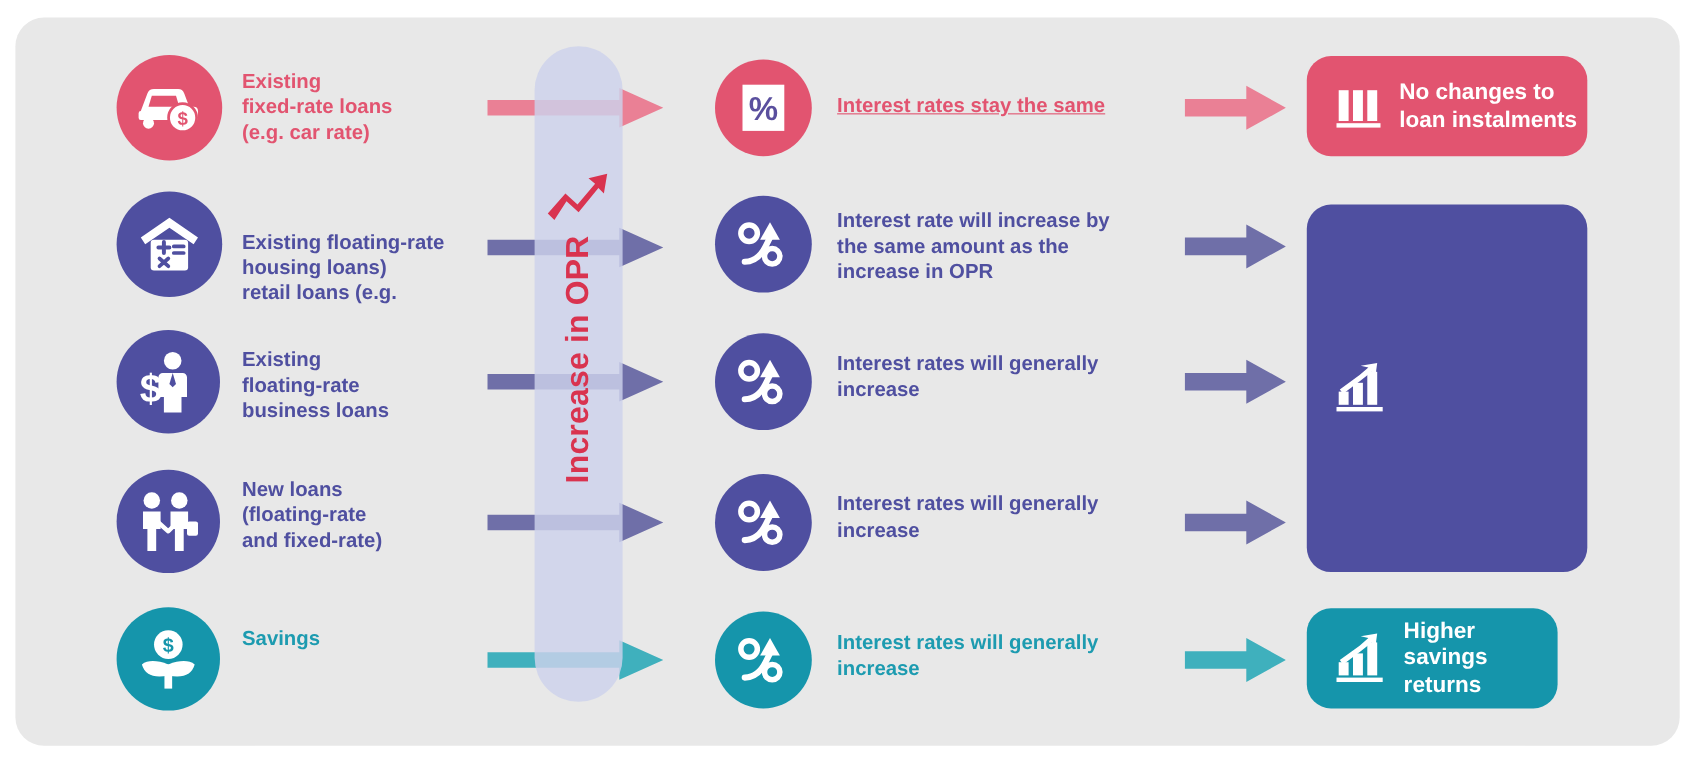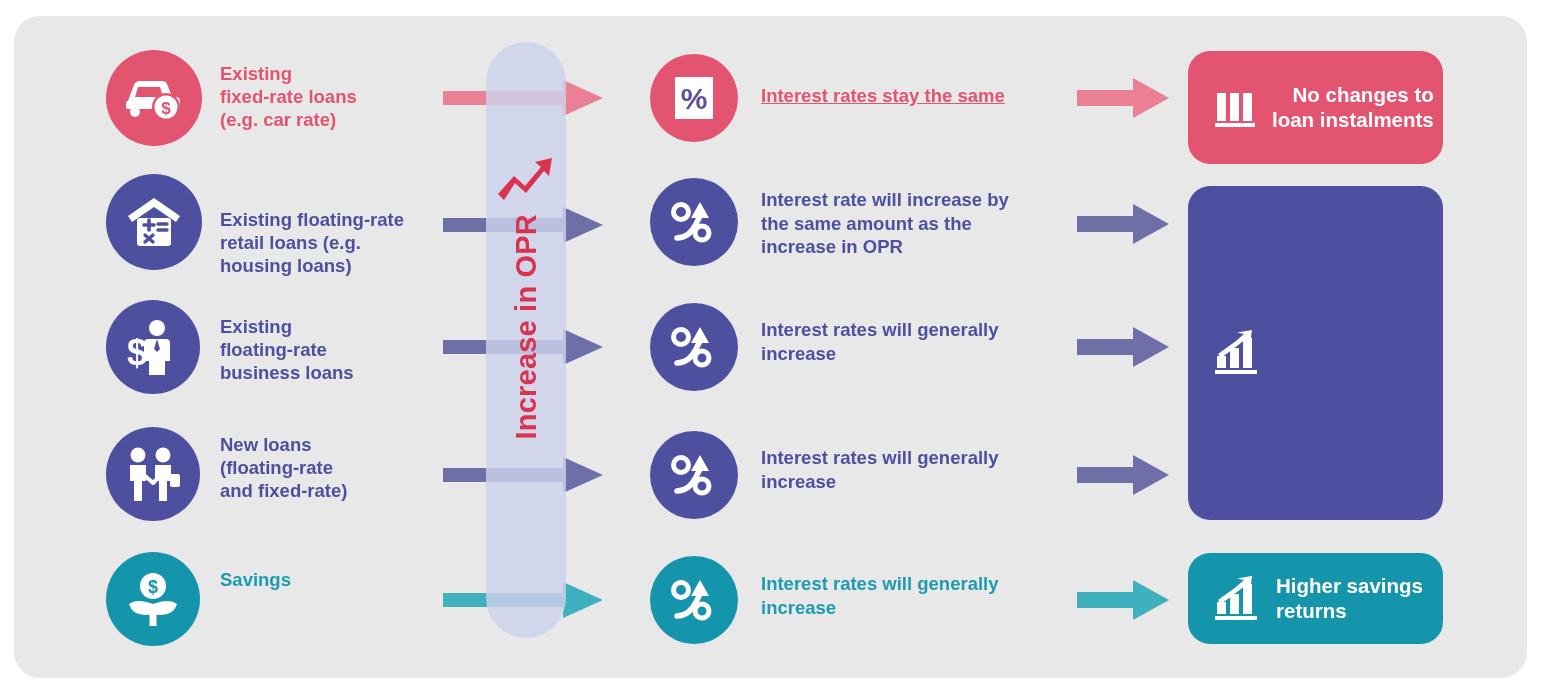--- a/index.html
+++ b/index.html
@@ -185,22 +185,22 @@
     <svg width="60" height="60" viewBox="0 0 60 60">
       <path d="M30 6 L56 24 L52 30 L30 15 L8 30 L4 24 Z" fill="#fff"></path>
       <rect x="13" y="26" width="34" height="28" rx="3" fill="#fff"></rect>
       <path d="M20 33 h10 M25 28 v10" stroke="#4f4fa0" stroke-width="3.6" stroke-linecap="round"></path>
       <path d="M34 32 h9 M34 38 h9" stroke="#4f4fa0" stroke-width="3.4" stroke-linecap="round"></path>
       <path d="M21 43 l8 7 M29 43 l-8 7" stroke="#4f4fa0" stroke-width="3.4" stroke-linecap="round"></path>
     </svg>
   </div>
   <div class="src-label" style="left:220px;top:180px;width:236px;color:#4f4fa0;margin-top:28px;">
     <div>Existing floating-rate</div>
+    <div>housing loans)</div>
     <div>retail loans (e.g.</div>
-    <div>housing loans)</div>
   </div>
 
   <div class="mid-circle" style="left:650px;top:178px;background:#4f4fa0;">
     <svg width="52" height="52" viewBox="0 0 52 52">
       <circle cx="13" cy="16" r="7.5" fill="none" stroke="#fff" stroke-width="5"></circle>
       <circle cx="34" cy="37" r="7" fill="none" stroke="#fff" stroke-width="5"></circle>
       <path d="M9 42 Q21 42 28 28 L32 20" fill="none" stroke="#fff" stroke-width="5.5" stroke-linecap="round"></path>
       <path d="M32 6 L41 22 H23 Z" fill="#fff"></path>
     </svg>
   </div>
@@ -285,21 +285,21 @@
       <circle cx="34" cy="37" r="7" fill="none" stroke="#fff" stroke-width="5"></circle>
       <path d="M9 42 Q21 42 28 28 L32 20" fill="none" stroke="#fff" stroke-width="5.5" stroke-linecap="round"></path>
       <path d="M32 6 L41 22 H23 Z" fill="#fff"></path>
     </svg>
   </div>
   <div class="mid-label" style="left:761px;top:572px;width:310px;color:#1d9bb0;">
     <div>Interest rates will generally</div>
     <div>increase</div>
   </div>
 
-  <div class="outcome" style="left:1188px;top:51px;width:255px;height:113px;background:#e25470;padding-left:24px;text-align:right;">
+  <div class="outcome" style="left:1188px;top:51px;width:255px;height:91px;background:#e25470;padding-left:24px;">
     <svg class="oc-icon" width="46" height="46" viewBox="0 0 46 46">
       <rect x="5" y="8" width="9" height="28" fill="#fff"></rect>
       <rect x="18" y="8" width="9" height="28" fill="#fff"></rect>
       <rect x="31" y="8" width="9" height="28" fill="#fff"></rect>
       <rect x="3" y="38" width="40" height="4" fill="#fff"></rect>
     </svg>
     <div class="oc-text">
       <div>No changes to</div>
       <div>loan instalments</div>
     </div>
@@ -308,21 +308,21 @@
   <div class="outcome" style="left:1188px;top:186px;width:255px;height:334px;background:#4f4fa0;padding-left:24px;">
     <svg class="oc-icon" width="50" height="50" viewBox="0 0 50 50">
       <rect x="5" y="28" width="9" height="12" fill="#fff"></rect>
       <rect x="18" y="20" width="9" height="20" fill="#fff"></rect>
       <rect x="31" y="10" width="9" height="30" fill="#fff"></rect>
       <rect x="3" y="42" width="42" height="4" fill="#fff"></rect>
       <path d="M6 26 L24 13 L32 6 L25 4.5 L40 2 L38 17 L35 10 L25 18 L9 30 Z" fill="#fff"></path>
     </svg>
   </div>
 
-  <div class="outcome" style="left:1188px;top:553px;width:255px;height:91px;background:#1595ab;padding-left:24px;">
+  <div class="outcome" style="left:1188px;top:553px;width:228px;height:91px;background:#1595ab;padding-left:24px;">
     <svg class="oc-icon" width="50" height="50" viewBox="0 0 50 50">
       <rect x="5" y="28" width="9" height="12" fill="#fff"></rect>
       <rect x="18" y="20" width="9" height="20" fill="#fff"></rect>
       <rect x="31" y="10" width="9" height="30" fill="#fff"></rect>
       <rect x="3" y="42" width="42" height="4" fill="#fff"></rect>
       <path d="M6 26 L24 13 L32 6 L25 4.5 L40 2 L38 17 L35 10 L25 18 L9 30 Z" fill="#fff"></path>
     </svg>
     <div class="oc-text">
       <div>Higher savings</div>
       <div>returns</div>

